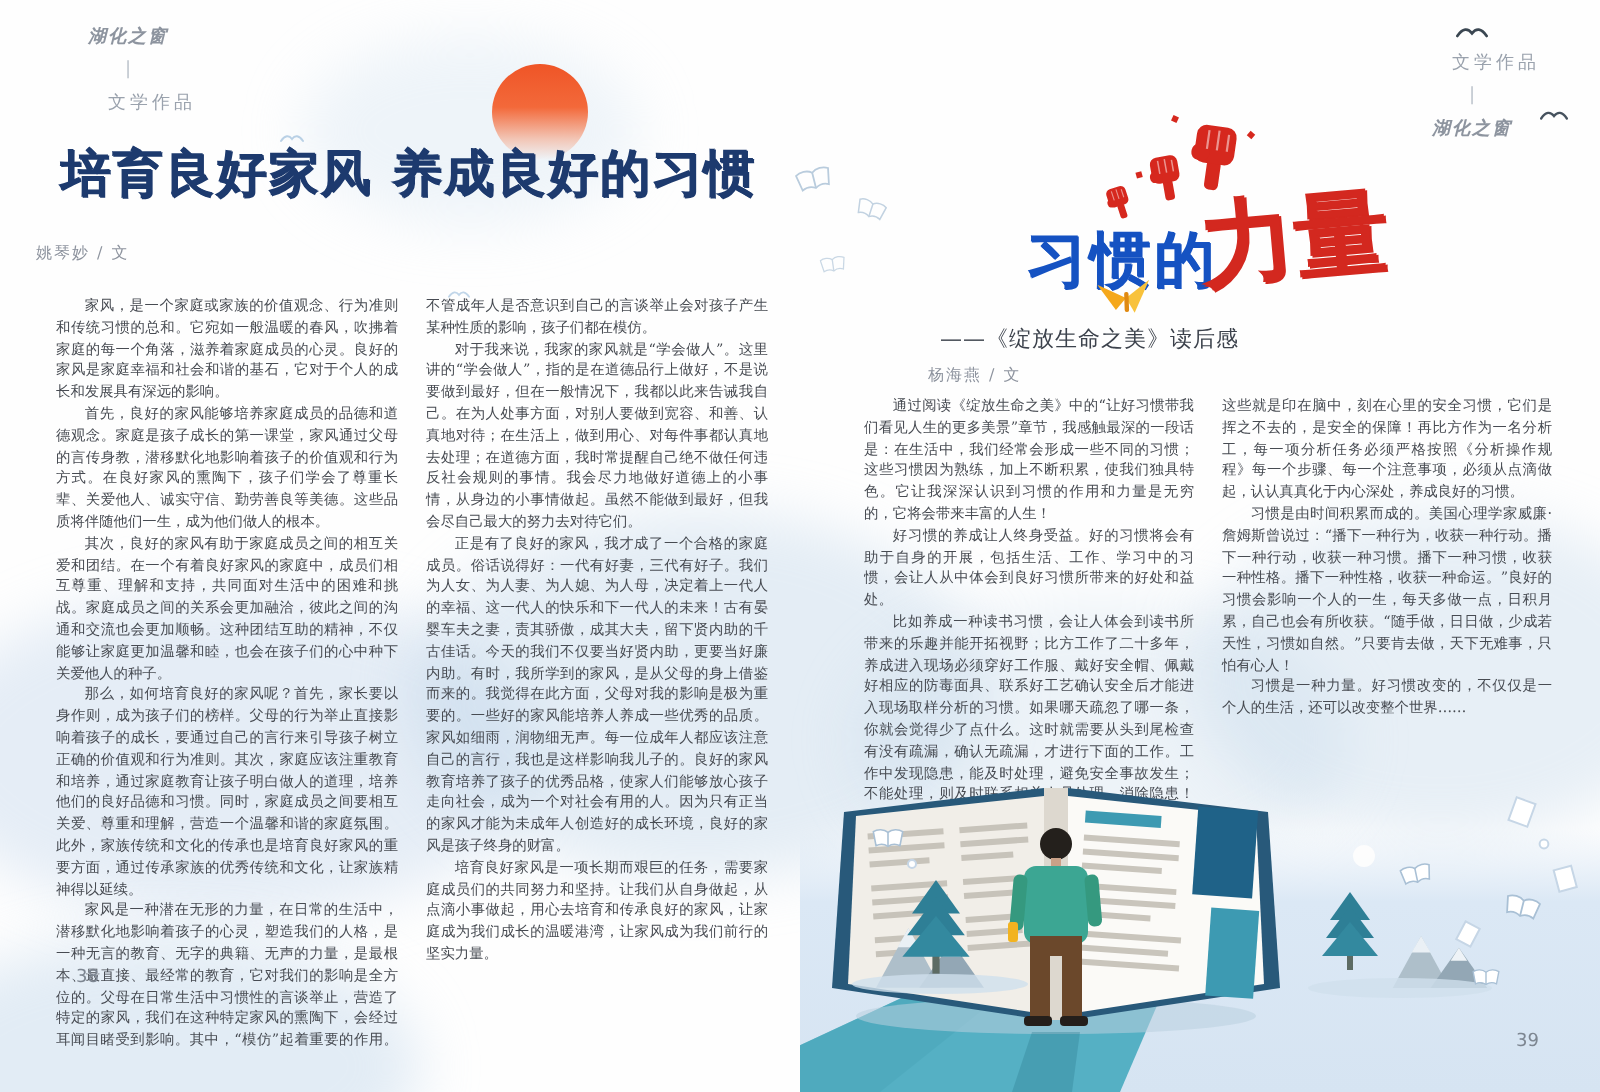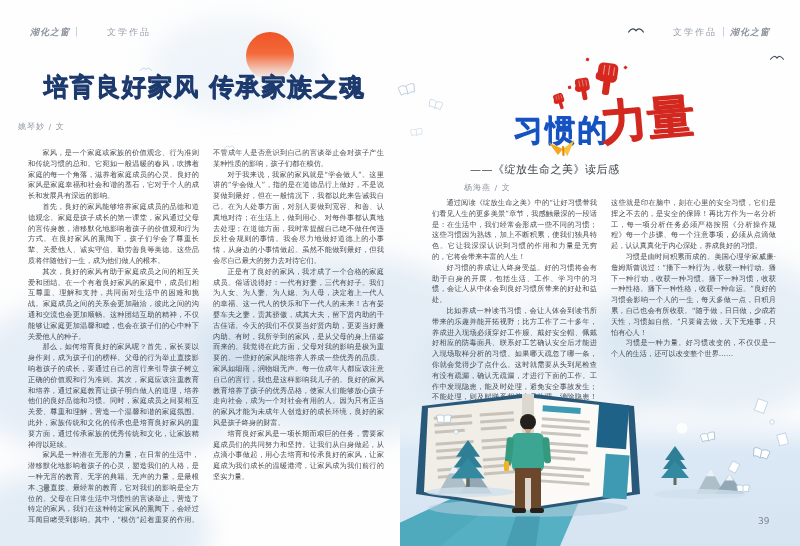--- a/index.html
+++ b/index.html
@@ -13,21 +13,21 @@
   .w2{left:205px;top:255px;width:290px;height:185px;background:rgba(180,206,230,.34);}
   .w3{left:425px;top:300px;width:250px;height:140px;background:rgba(195,215,235,.28);}
   .w4{left:595px;top:255px;width:250px;height:165px;background:rgba(185,209,231,.33);}
   .w5{left:-50px;top:468px;width:260px;height:130px;background:rgba(192,214,234,.45);}
   .w6{left:150px;top:18px;width:170px;height:95px;background:rgba(206,224,240,.33);}
 
   .sun{position:absolute;left:246px;top:32px;width:48px;height:48px;border-radius:50%;
        background:linear-gradient(180deg,#ef5527 0%,#f3693a 45%,rgba(247,140,98,.45) 78%,rgba(255,255,255,0) 100%);}
 
   
-  .hdr{position:absolute;top:26px;font-size:9px;color:#9aa2ad;display:flex;gap:5px;}
+  .hdr{position:absolute;top:12px;font-size:9px;color:#9aa2ad;display:flex;align-items:center;gap:5px;flex-direction:column;}
   .hdr-left{left:30px;}
   .hdr-right{right:30px;}
   .logo{font-style:italic;font-weight:bold;color:#8d949f;letter-spacing:1px;}
   .hdr-div{color:#b9c0c9;}
   .section{letter-spacing:2px;color:#9aa2ad;margin-left:24px;}
 
   .deco{position:absolute;pointer-events:none;}
 
   
   .title-left{position:absolute;left:18px;top:70px;width:372px;margin:0;text-align:center;
@@ -136,21 +136,21 @@
       <use href="#sym-book"></use>
     </svg>
   <svg class="deco" style="left:428px;top:100px;width:15px;height:10px;opacity:.7;transform:rotate(18deg)">
       <use href="#sym-book"></use>
     </svg>
   <svg class="deco" style="left:410px;top:128px;width:13px;height:9px;opacity:.6;transform:rotate(-8deg)">
       <use href="#sym-book"></use>
     </svg>
 
   <section>
-    <h1 class="title-left">培育良好家风 传承家族之魂</h1>
+    <h1 class="title-left">培育良好家风 养成良好的习惯</h1>
     <div class="byline byline-left">姚琴妙 / 文</div>
     <div class="cols cols-left">
       <p>家风，是一个家庭或家族的价值观念、行为准则和传统习惯的总和。它宛如一般温暖的春风，吹拂着家庭的每一个角落，滋养着家庭成员的心灵。良好的家风是家庭幸福和社会和谐的基石，它对于个人的成长和发展具有深远的影响。</p>
       <p>首先，良好的家风能够培养家庭成员的品德和道德观念。家庭是孩子成长的第一课堂，家风通过父母的言传身教，潜移默化地影响着孩子的价值观和行为方式。在良好家风的熏陶下，孩子们学会了尊重长辈、关爱他人、诚实守信、勤劳善良等美德。这些品质将伴随他们一生，成为他们做人的根本。</p>
       <p>其次，良好的家风有助于家庭成员之间的相互关爱和团结。在一个有着良好家风的家庭中，成员们相互尊重、理解和支持，共同面对生活中的困难和挑战。家庭成员之间的关系会更加融洽，彼此之间的沟通和交流也会更加顺畅。这种团结互助的精神，不仅能够让家庭更加温馨和睦，也会在孩子们的心中种下关爱他人的种子。</p>
       <p>那么，如何培育良好的家风呢？首先，家长要以身作则，成为孩子们的榜样。父母的行为举止直接影响着孩子的成长，要通过自己的言行来引导孩子树立正确的价值观和行为准则。其次，家庭应该注重教育和培养，通过家庭教育让孩子明白做人的道理，培养他们的良好品德和习惯。同时，家庭成员之间要相互关爱、尊重和理解，营造一个温馨和谐的家庭氛围。此外，家族传统和文化的传承也是培育良好家风的重要方面，通过传承家族的优秀传统和文化，让家族精神得以延续。</p>
       <p>家风是一种潜在无形的力量，在日常的生活中，潜移默化地影响着孩子的心灵，塑造我们的人格，是一种无言的教育、无字的典籍、无声的力量，是最根本、最直接、最经常的教育，它对我们的影响是全方位的。父母在日常生活中习惯性的言谈举止，营造了特定的家风，我们在这种特定家风的熏陶下，会经过耳闻目睹受到影响。其中，“模仿”起着重要的作用。不管成年人是否意识到自己的言谈举止会对孩子产生某种性质的影响，孩子们都在模仿。</p>
       <p>对于我来说，我家的家风就是“学会做人”。这里讲的“学会做人”，指的是在道德品行上做好，不是说要做到最好，但在一般情况下，我都以此来告诫我自己。在为人处事方面，对别人要做到宽容、和善、认真地对待；在生活上，做到用心、对每件事都认真地去处理；在道德方面，我时常提醒自己绝不做任何违反社会规则的事情。我会尽力地做好道德上的小事情，从身边的小事情做起。虽然不能做到最好，但我会尽自己最大的努力去对待它们。</p>
       <p>正是有了良好的家风，我才成了一个合格的家庭成员。俗话说得好：一代有好妻，三代有好子。我们为人女、为人妻、为人媳、为人母，决定着上一代人的幸福、这一代人的快乐和下一代人的未来！古有晏婴车夫之妻，责其骄傲，成其大夫，留下贤内助的千古佳话。今天的我们不仅要当好贤内助，更要当好廉内助。有时，我所学到的家风，是从父母的身上借鉴而来的。我觉得在此方面，父母对我的影响是极为重要的。一些好的家风能培养人养成一些优秀的品质。家风如细雨，润物细无声。每一位成年人都应该注意自己的言行，我也是这样影响我儿子的。良好的家风教育培养了孩子的优秀品格，使家人们能够放心孩子走向社会，成为一个对社会有用的人。因为只有正当的家风才能为未成年人创造好的成长环境，良好的家风是孩子终身的财富。</p>
       <p>培育良好家风是一项长期而艰巨的任务，需要家庭成员们的共同努力和坚持。让我们从自身做起，从点滴小事做起，用心去培育和传承良好的家风，让家庭成为我们成长的温暖港湾，让家风成为我们前行的坚实力量。</p>

